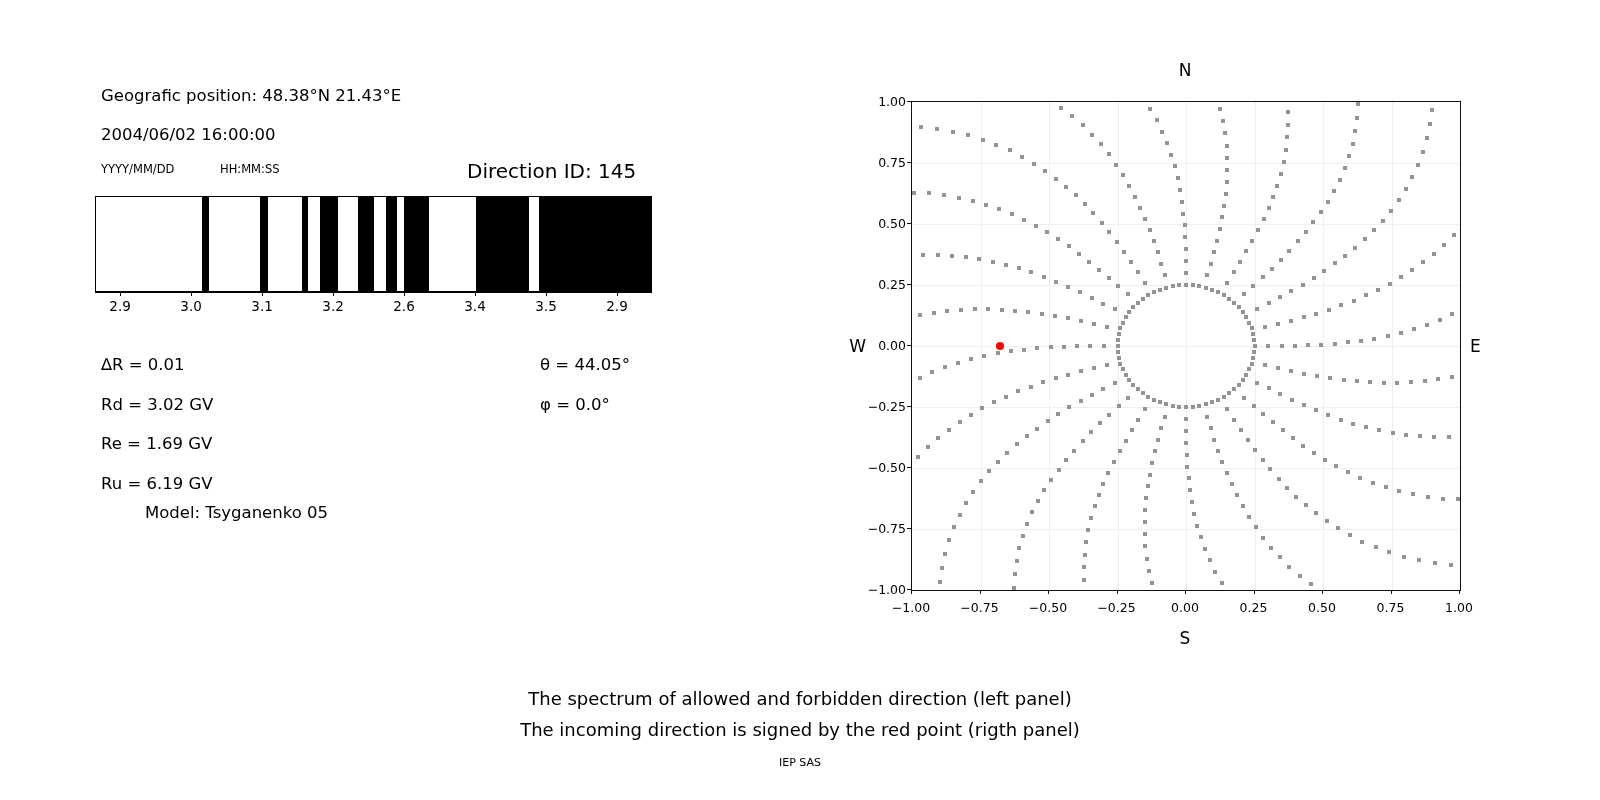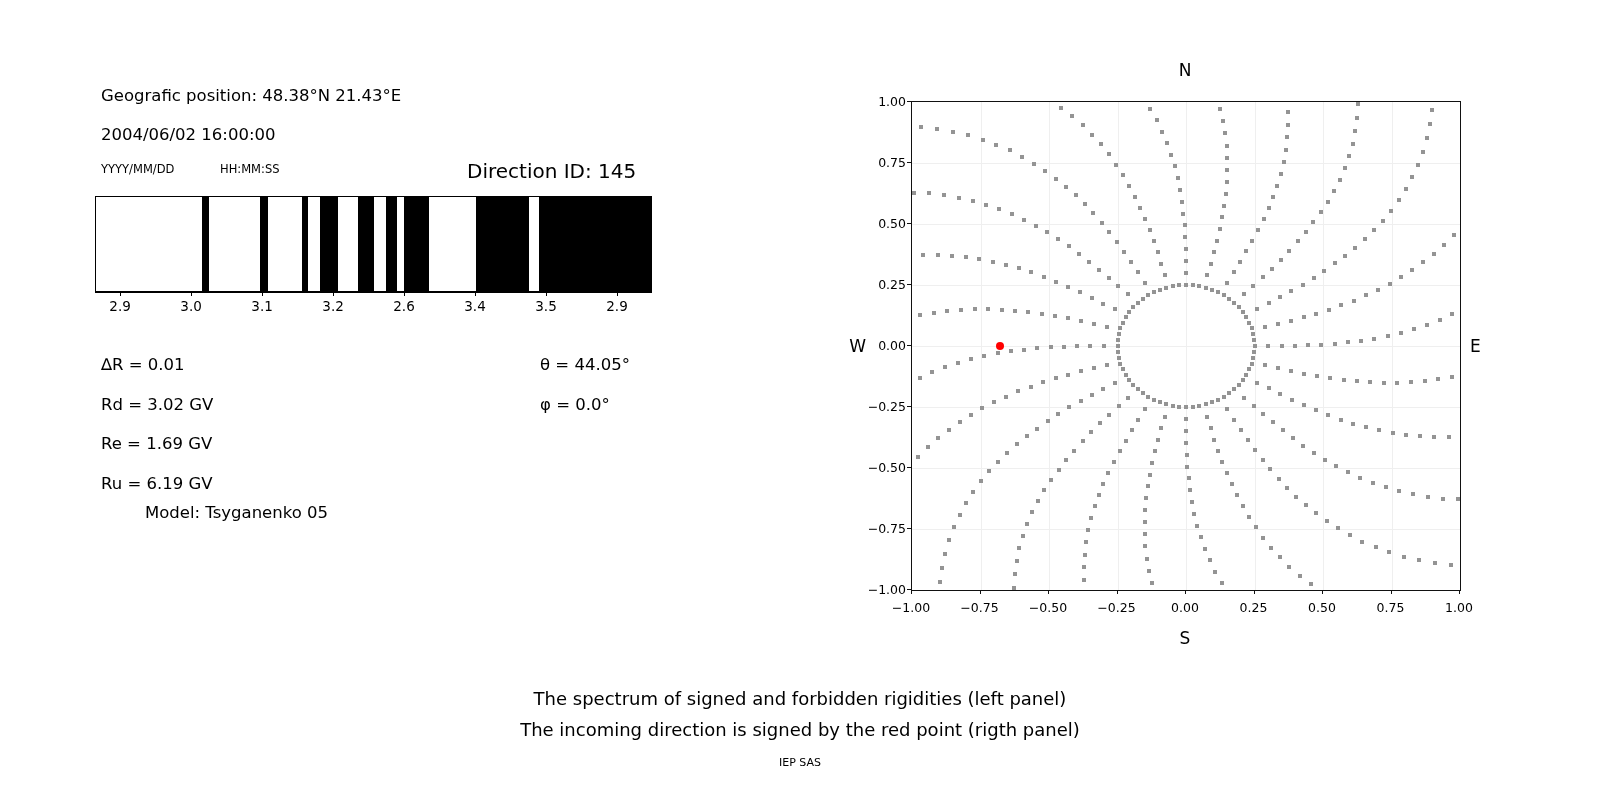--- a/index.html
+++ b/index.html
@@ -654,15 +654,15 @@
       <div class="xtick-label" style="left: 548px; top: 6px;">1.00</div>
       <div class="xtick-mark" style="left: 548px; top: -4px;"></div>
     </div>
 
   <div class="compass" id="compass-n" style="left: 0px; top: 10px; width: 710px; text-align: center;">N</div>
   <div class="compass" id="compass-s" style="left: 0px; top: 578px; width: 710px; text-align: center;">S</div>
   <div class="compass" id="compass-w" style="left: 0px; top: 286px; width: 36px; text-align: right;">W</div>
   <div class="compass" id="compass-e" style="left: 640px; top: 286px; width: 40px; text-align: left;">E</div>
 </div>
 
-<div class="caption" id="caption-1">The spectrum of signed and forbidden rigidities (left panel)</div>
+<div class="caption" id="caption-1">The spectrum of allowed and forbidden direction (left panel)</div>
 <div class="caption" id="caption-2">The incoming direction is signed by the red point (rigth panel)</div>
 <div class="caption" id="footer">IEP SAS</div>
 
 </body></html>

